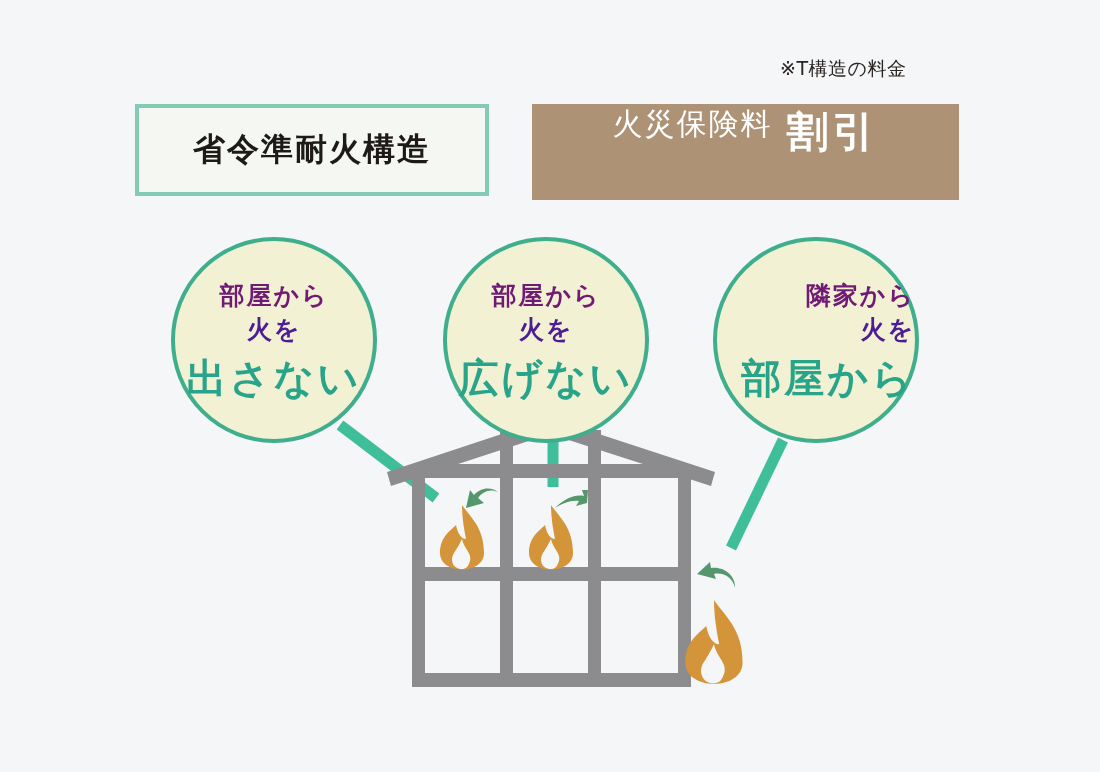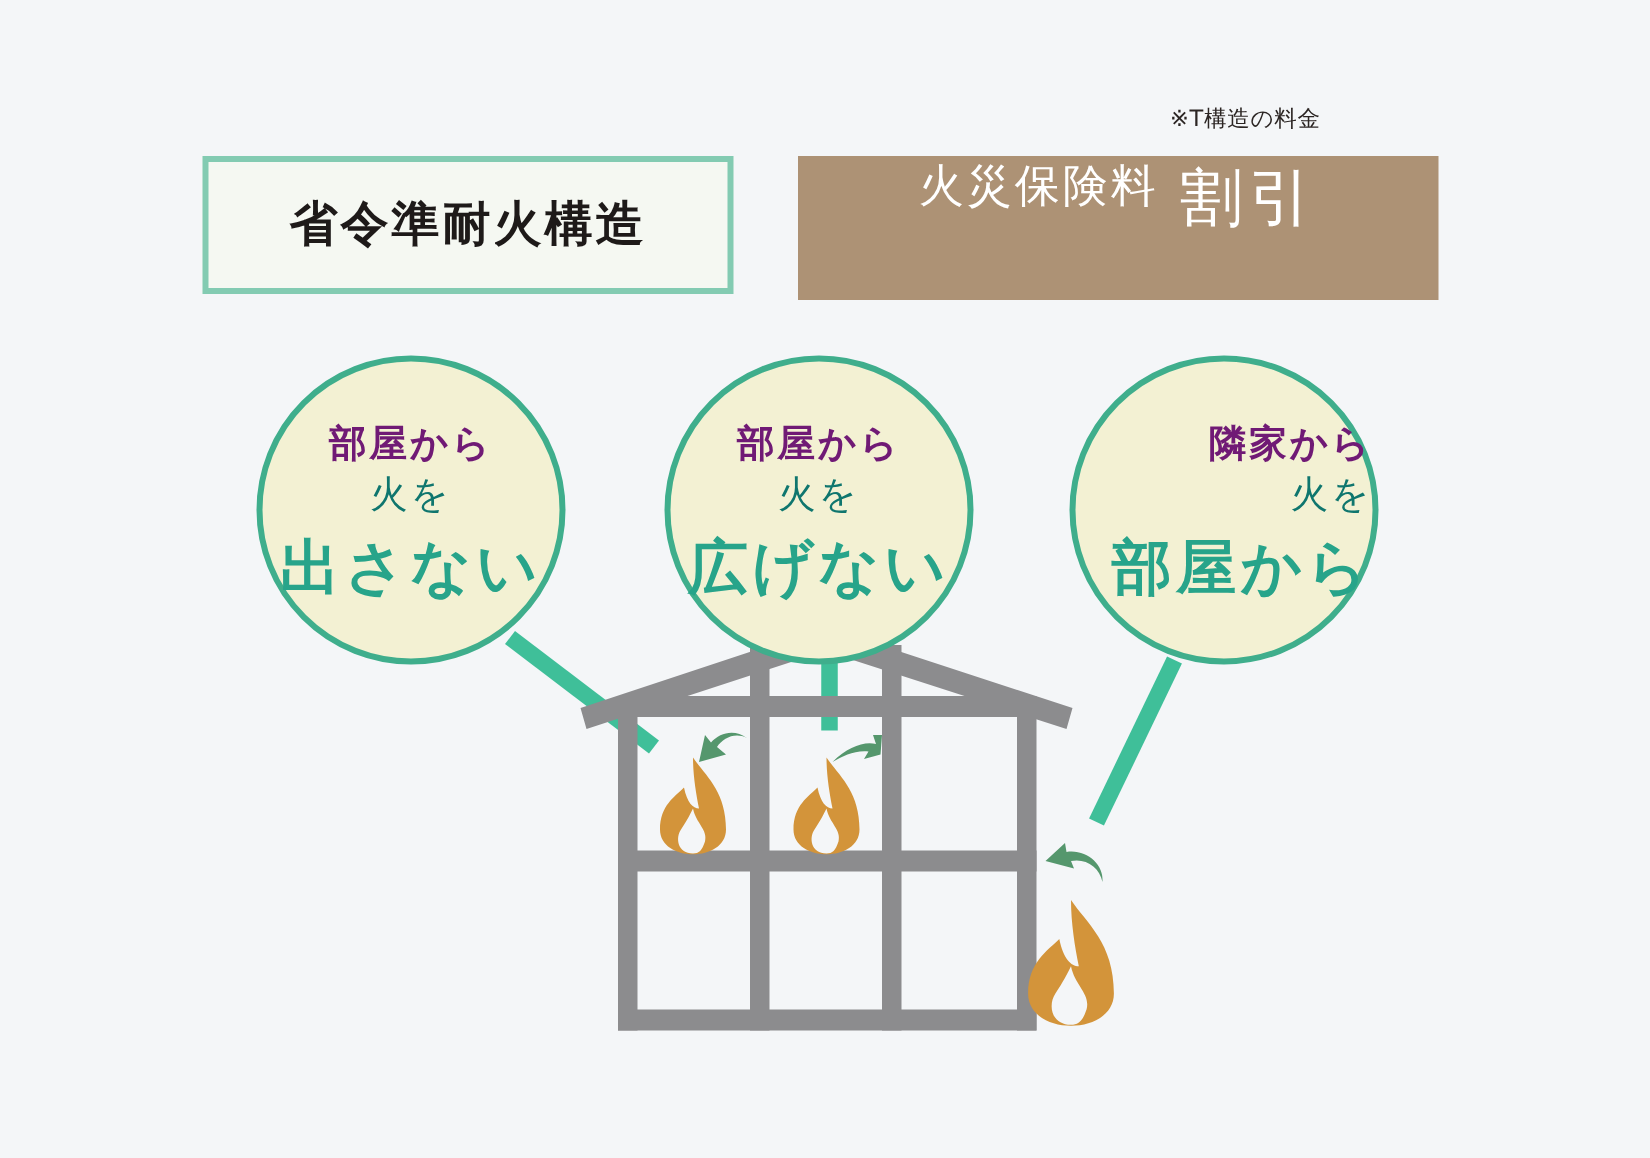--- a/index.html
+++ b/index.html
@@ -1,30 +1,30 @@
 <!DOCTYPE html>
 <html><head>
 <meta charset="utf-8">
 <style>
   html, body { margin:0; padding:0; }
   body { width:1100px; height:772px; background:#f4f6f8; position:relative; overflow:hidden;
          font-family:"DejaVu Sans", "Liberation Sans", sans-serif; }
-  .note { position:absolute; left:780px; top:70px; font-size:15px; color:#2b2523; letter-spacing:0.5px; }
+  .note { position:absolute; left:780px; top:56px; font-size:19px; color:#2b2523; letter-spacing:0.5px; }
   .box-left { position:absolute; left:135px; top:104px; width:354px; height:92px; box-sizing:border-box;
               border:4px solid #83cbb2; background:#f5f8f2; display:flex; align-items:center; justify-content:center;
               font-size:32px; font-weight:bold; color:#1e1a19; letter-spacing:2px; }
   .box-right { position:absolute; left:532px; top:104px; width:427px; height:96px; background:#ad9275;
                display:flex; align-items:flex-start; justify-content:center; color:#ffffff; }
   .box-right .a { font-size:30px; letter-spacing:2px; }
-  .box-right .b { font-size:42px; margin-left:14px; letter-spacing:4px; }
+  .box-right .b { font-size:42px; margin-left:14px; letter-spacing:4px;font-weight:bold; }
   svg.art { position:absolute; left:0; top:0; }
   .bubble { position:absolute; width:206px; height:206px; border-radius:50%; box-sizing:border-box;
             border:4px solid #3fae8c; background:#f3f1d3; text-align:center; }
   .bubble .l1 { position:absolute; left:0; right:0; top:38px; font-size:25px; font-weight:bold; color:#701a75; letter-spacing:2px; }
-  .bubble .l2 { position:absolute; left:0; right:0; top:72px; font-size:25px; font-weight:normal; color:#0f766e; letter-spacing:2px; }
+  .bubble .l2 { position:absolute; left:0; right:0; top:72px; font-size:25px; font-weight:bold; color:#4c1d95; letter-spacing:2px; }
   .bubble .l3 { position:absolute; left:0; right:0; top:110px; font-size:40px; font-weight:bold; color:#27a48a; letter-spacing:3px; }
 </style>
 </head>
 <body>
 
 <div class="note">※T構造の料金</div>
 
 <div class="box-left">
   <span>省令準耐火構造</span>
 </div>

